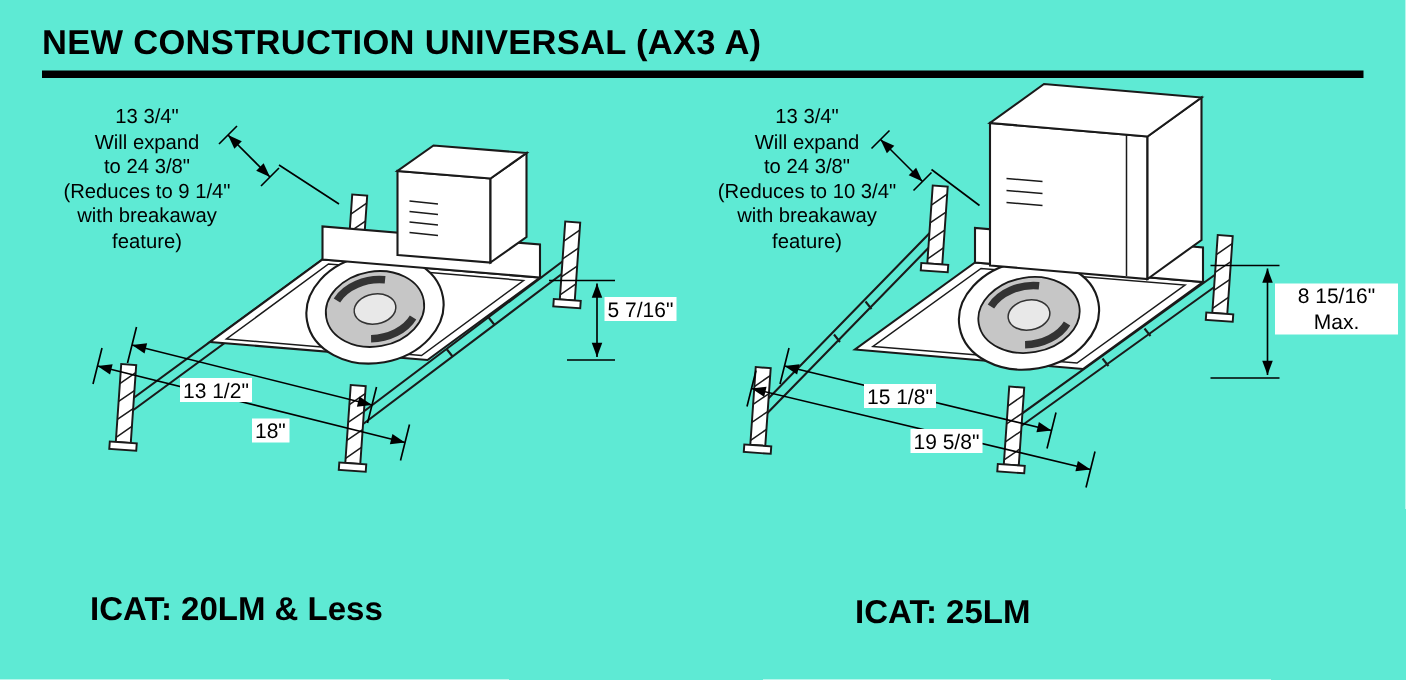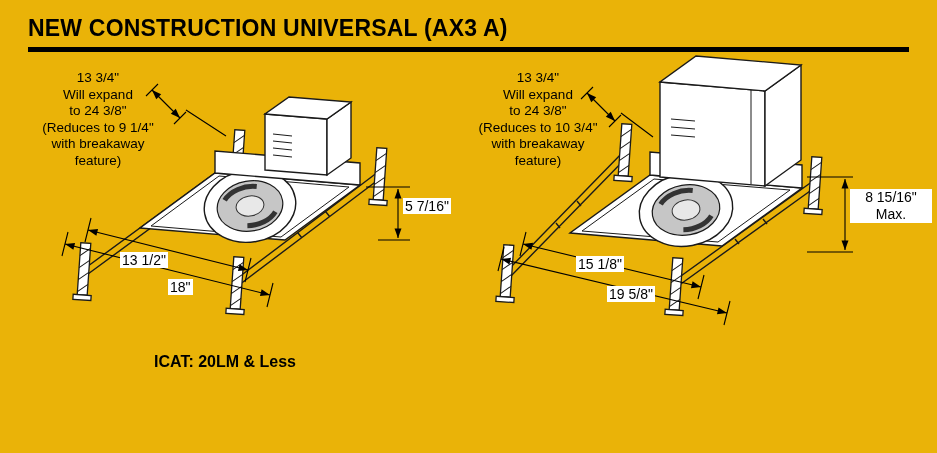--- a/index.html
+++ b/index.html
@@ -1,23 +1,23 @@
 <!DOCTYPE html>
 <html><head>
 <meta charset="utf-8">
 <style>
   * { margin:0; padding:0; box-sizing:border-box; }
   html,body { background:#fff; font-family:"Liberation Sans", sans-serif; }
-  .page { position:relative; width:937px; height:453px; background:#eab308; overflow:hidden; color:#000; }
+  .page { position:relative; width:937px; height:453px; background:#5eead4; overflow:hidden; color:#000; }
   .title { position:absolute; left:28px; top:15px; font-size:23px; font-weight:bold; letter-spacing:0.2px; color:#000; }
   .rule { position:absolute; left:28px; top:47px; width:881px; height:5px; background:#000; }
   .note { position:absolute; font-size:13.5px; line-height:16.5px; text-align:center; color:#000; }
   .dim  { position:absolute; font-size:14px; color:#000; white-space:nowrap; background:#fff; padding:0 2px; }
   .dim2 { position:absolute; font-size:14px; line-height:17px; color:#000; text-align:center; background:#fff; }
-  .caption { position:absolute; text-align:center; font-weight:bold; font-size:16px; line-height:24px; color:#000; }
+  .caption { position:absolute; text-align:left; font-weight:bold; font-size:22px; line-height:24px; color:#000;margin-top:44px; }
   svg { position:absolute; overflow:visible; }
   .ln    { stroke:#1a1a1a; stroke-width:1.4; fill:none; }
   .fw    { stroke:#1a1a1a; stroke-width:1.4; fill:#fff; }
   .thin  { stroke:#1a1a1a; stroke-width:1; fill:none; }
   .dimln { stroke:#000; stroke-width:1.1; fill:none; }
 </style>
 </head>
 <body>
 
 <div class="page">
@@ -148,14 +148,17 @@
     <div>feature)</div>
   </div>
 
   <div class="dim2" style="left:850px; top:189px; width:82px;">
     <div>8 15/16"</div>
     <div>Max.</div>
   </div>
   <div class="dim" style="left:576px; top:256px;">15 1/8"</div>
   <div class="dim" style="left:607px; top:286px;">19 5/8"</div>
 
+  <div class="caption" style="left:570px; top:352px; width:262px;">
+    <div>ICAT: 25LM</div>
+  </div>
 
 </div>
 
 </body></html>

